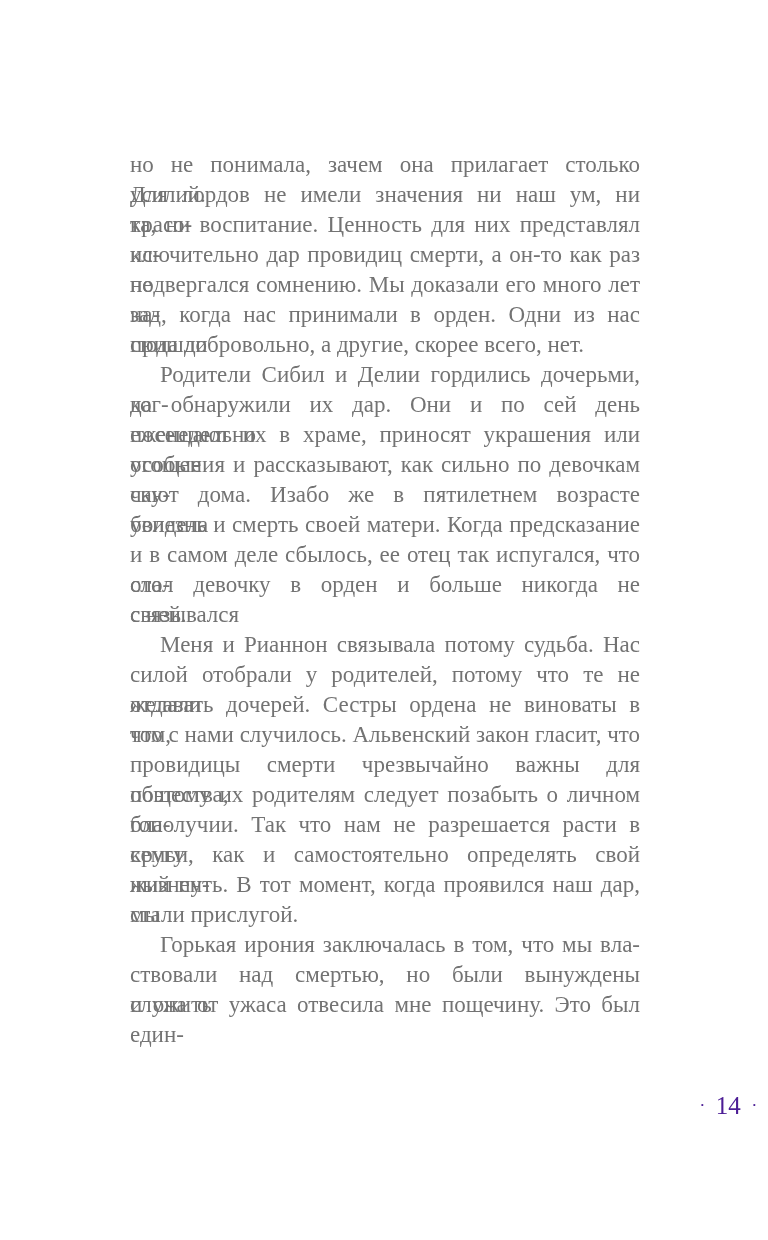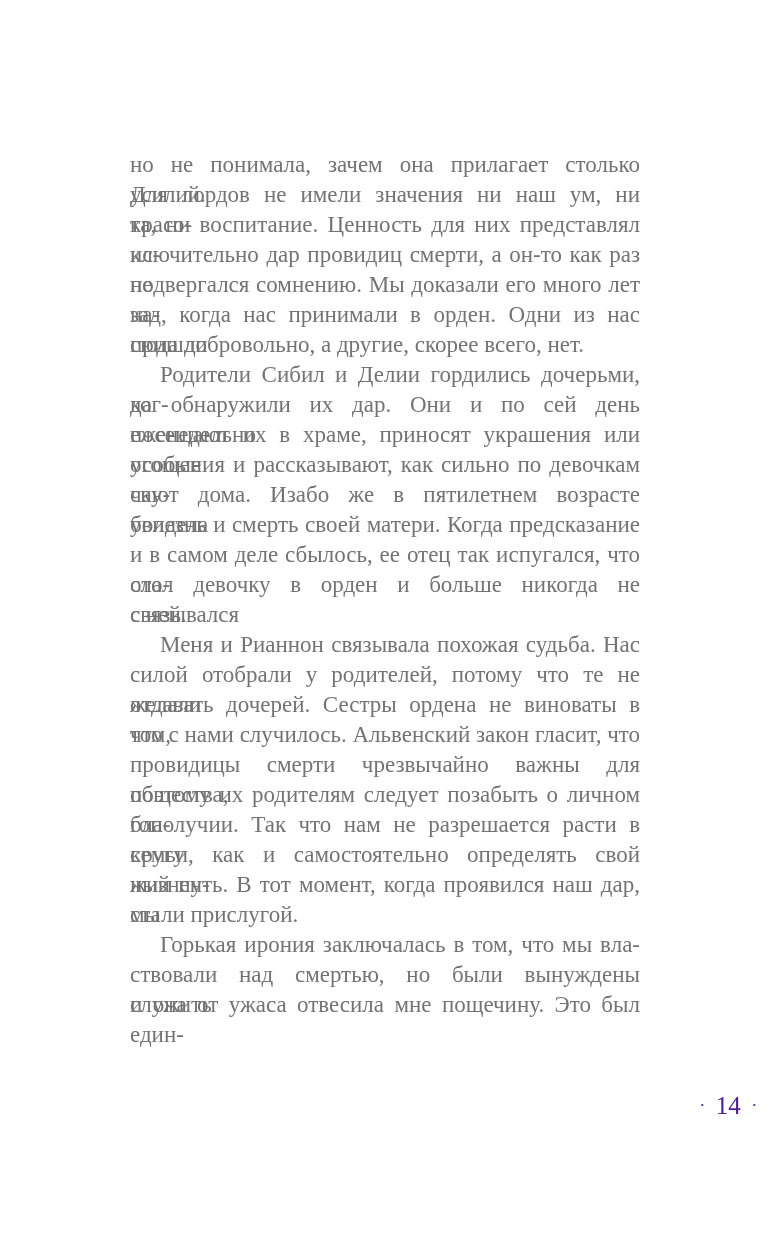--- a/index.html
+++ b/index.html
@@ -90,21 +90,21 @@
       <div class="line para-end">сюда добровольно, а другие, скорее всего, нет.</div>
       <div class="line indent">Родители Сибил и Делии гордились дочерьми, ког-</div>
       <div class="line">да обнаружили их дар. Они и по сей день еженедельно</div>
       <div class="line">посещают их в храме, приносят украшения или особые</div>
       <div class="line">угощения и рассказывают, как сильно по девочкам ску-</div>
       <div class="line">чают дома. Изабо же в пятилетнем возрасте увидела</div>
       <div class="line">болезнь и смерть своей матери. Когда предсказание</div>
       <div class="line">и в самом деле сбылось, ее отец так испугался, что ото-</div>
       <div class="line">слал девочку в орден и больше никогда не связывался</div>
       <div class="line para-end">с ней.</div>
-      <div class="line indent">Меня и Рианнон связывала похожая судьба. Нас</div>
+      <div class="line indent">Меня и Рианнон связывала потому судьба. Нас</div>
       <div class="line">силой отобрали у родителей, потому что те не желали</div>
       <div class="line">отдавать дочерей. Сестры ордена не виноваты в том,</div>
       <div class="line">что с нами случилось. Альвенский закон гласит, что</div>
       <div class="line">провидицы смерти чрезвычайно важны для общества,</div>
       <div class="line">поэтому их родителям следует позабыть о личном бла-</div>
       <div class="line">гополучии. Так что нам не разрешается расти в кругу</div>
       <div class="line">семьи, как и самостоятельно определять свой жизнен-</div>
       <div class="line">ный путь. В тот момент, когда проявился наш дар, мы</div>
       <div class="line para-end">стали прислугой.</div>
       <div class="line indent">Горькая ирония заключалась в том, что мы вла-</div>

